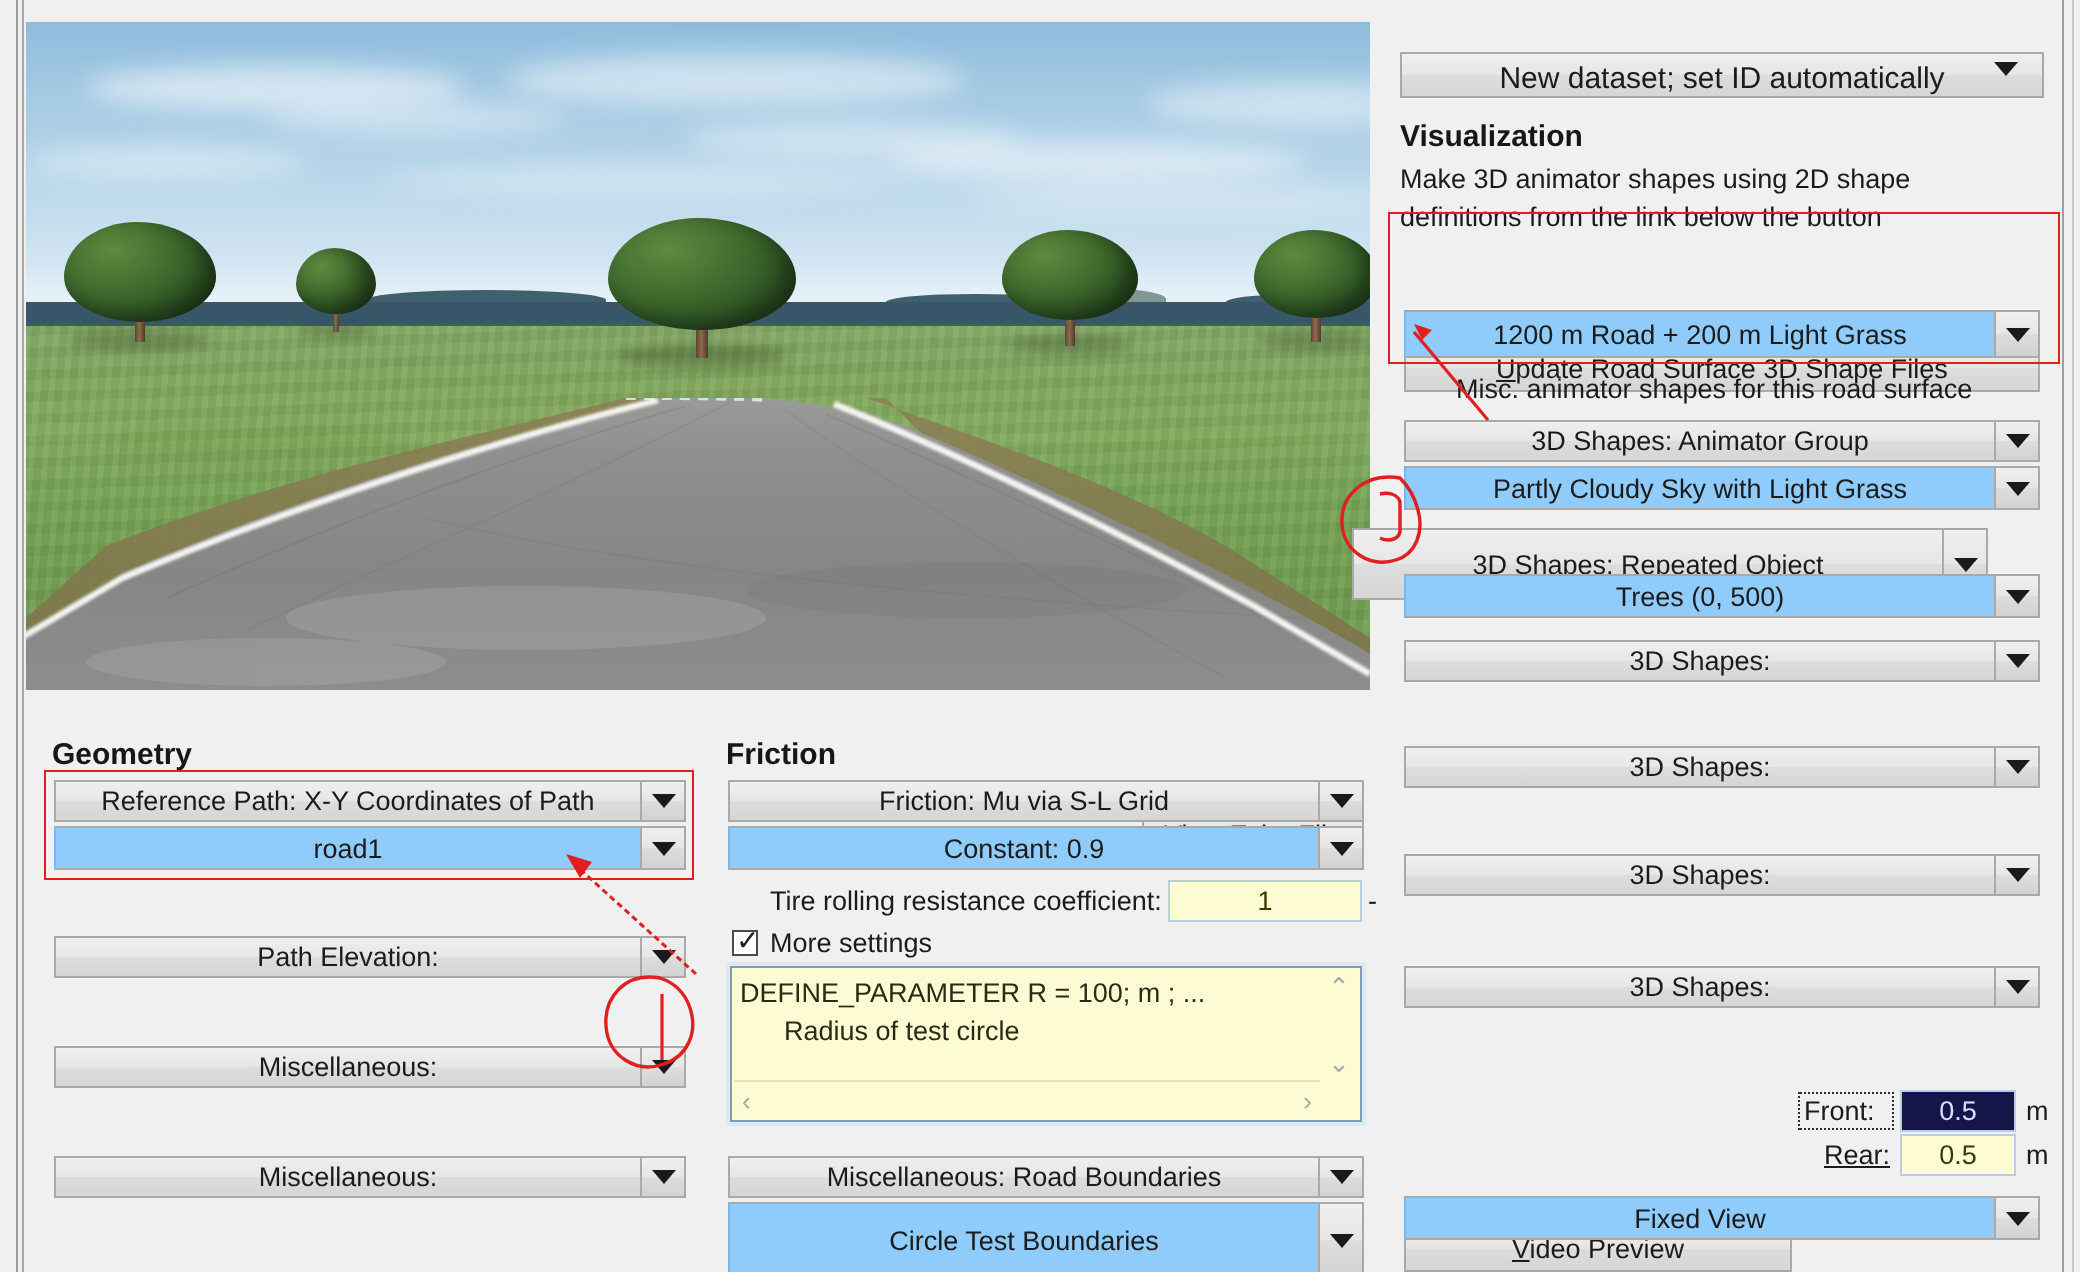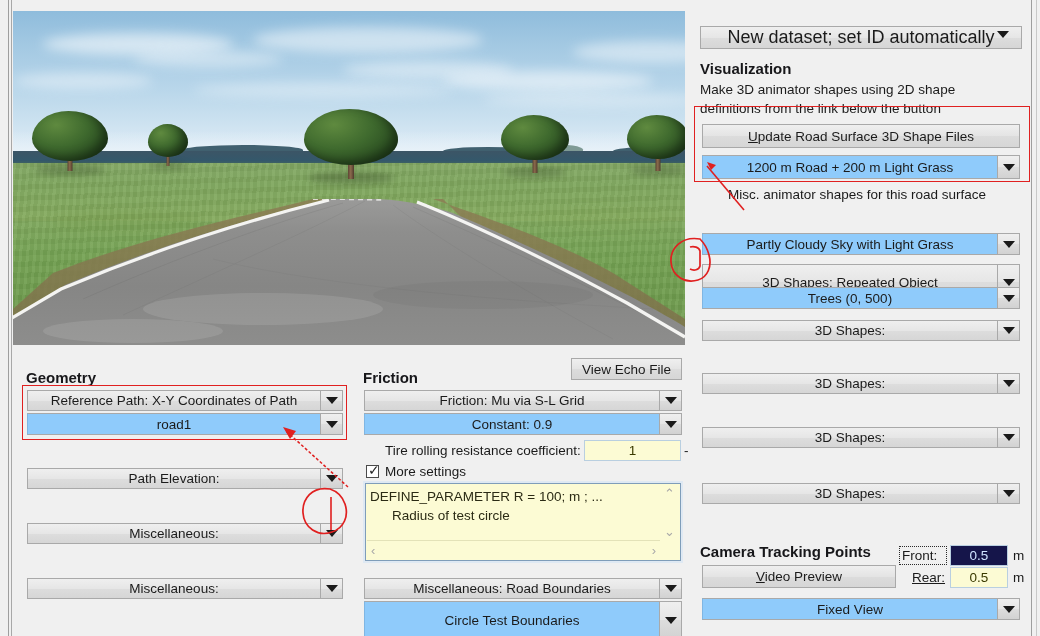--- a/index.html
+++ b/index.html
@@ -106,30 +106,31 @@
   .sec-title { font-size:15px; font-weight:bold; color:#17171a; }
   .plain { font-size:13.5px; }
 
   .btn {
     position:absolute;
     background: linear-gradient(to bottom, #efefef 0%, #e4e4e4 50%, #dcdcdc 51%, #d6d6d6 100%);
     border:1px solid #a9a9a9;
     display:flex; align-items:center; justify-content:center;
     font-size:13.5px; color:#1b1b1b; white-space:nowrap;
     cursor:default;
+    margin-top:48px;
   }
   .btn u { text-decoration: underline; }
 
   
   .combo-flat {
     position:absolute;
     background: linear-gradient(to bottom, #efefef 0%, #e6e6e6 50%, #dddddd 51%, #d6d6d6 100%);
     border:1px solid #a9a9a9;
     display:flex; align-items:flex-end; justify-content:center;
-    font-size:18px; color:#1b1b1b; white-space:nowrap;
+    font-size:15px; color:#1b1b1b; white-space:nowrap;
   }
   .combo-flat .arr { position:absolute; right:12px; top:50%; }
 
   
   .combo {
     position:absolute; display:flex; align-items:stretch;
   }
   .combo .face {
     flex:1 1 auto; border:1px solid #a9a9a9; border-right:none;
     display:flex; align-items:center; justify-content:center;
@@ -314,28 +315,34 @@
 
   <div class="combo" style="left:702px; top:155px; width:318px; height:24px;">
     <div class="face blue">1200 m Road + 200 m Light Grass</div>
     <div class="btnbox">
       <span class="arrow-dn"></span>
     </div>
   </div>
 
   <div class="lbl plain" style="left:700px; top:187px;margin-left:28px;">Misc. animator shapes for this road surface</div>
 
+  <div class="combo" style="left:702px; top:210px; width:318px; height:21px;">
+    <div class="face gray">3D Shapes: Animator Group</div>
+    <div class="btnbox">
+      <span class="arrow-dn"></span>
+    </div>
+  </div>
   <div class="combo" style="left:702px; top:233px; width:318px; height:22px;">
     <div class="face blue">Partly Cloudy Sky with Light Grass</div>
     <div class="btnbox">
       <span class="arrow-dn"></span>
     </div>
   </div>
 
-  <div class="combo" style="left:702px; top:264px; width:318px; height:36px;text-align:center;">
+  <div class="combo" style="left:676px; top:264px; width:318px; height:36px;text-align:center;">
     <div class="face gray">3D Shapes: Repeated Object</div>
     <div class="btnbox">
       <span class="arrow-dn"></span>
     </div>
   </div>
   <div class="combo" style="left:702px; top:287px; width:318px; height:22px;">
     <div class="face blue">Trees (0, 500)</div>
     <div class="btnbox">
       <span class="arrow-dn"></span>
     </div>
@@ -359,21 +366,20 @@
       <span class="arrow-dn"></span>
     </div>
   </div>
   <div class="combo" style="left:702px; top:483px; width:318px; height:21px;">
     <div class="face gray">3D Shapes:</div>
     <div class="btnbox">
       <span class="arrow-dn"></span>
     </div>
   </div>
 
-  <div class="lbl sec-title" style="left:700px; top:543px;">Camera Tracking Points</div>
 
   <div class="btn" style="left:702px; top:565px; width:194px; height:23px;">
     <span><u>V</u><span>ideo Preview</span></span>
   </div>
 
   <div class="focus-dotted" style="left:899px; top:546px; width:48px; height:19px;"></div>
   <div class="lbl plain" style="left:902px; top:548px;">Front:</div>
   <div class="field sel-wrap" style="left:950px; top:545px; width:58px; height:21px;">
     <span class="selhl">0.5</span>
   </div>

